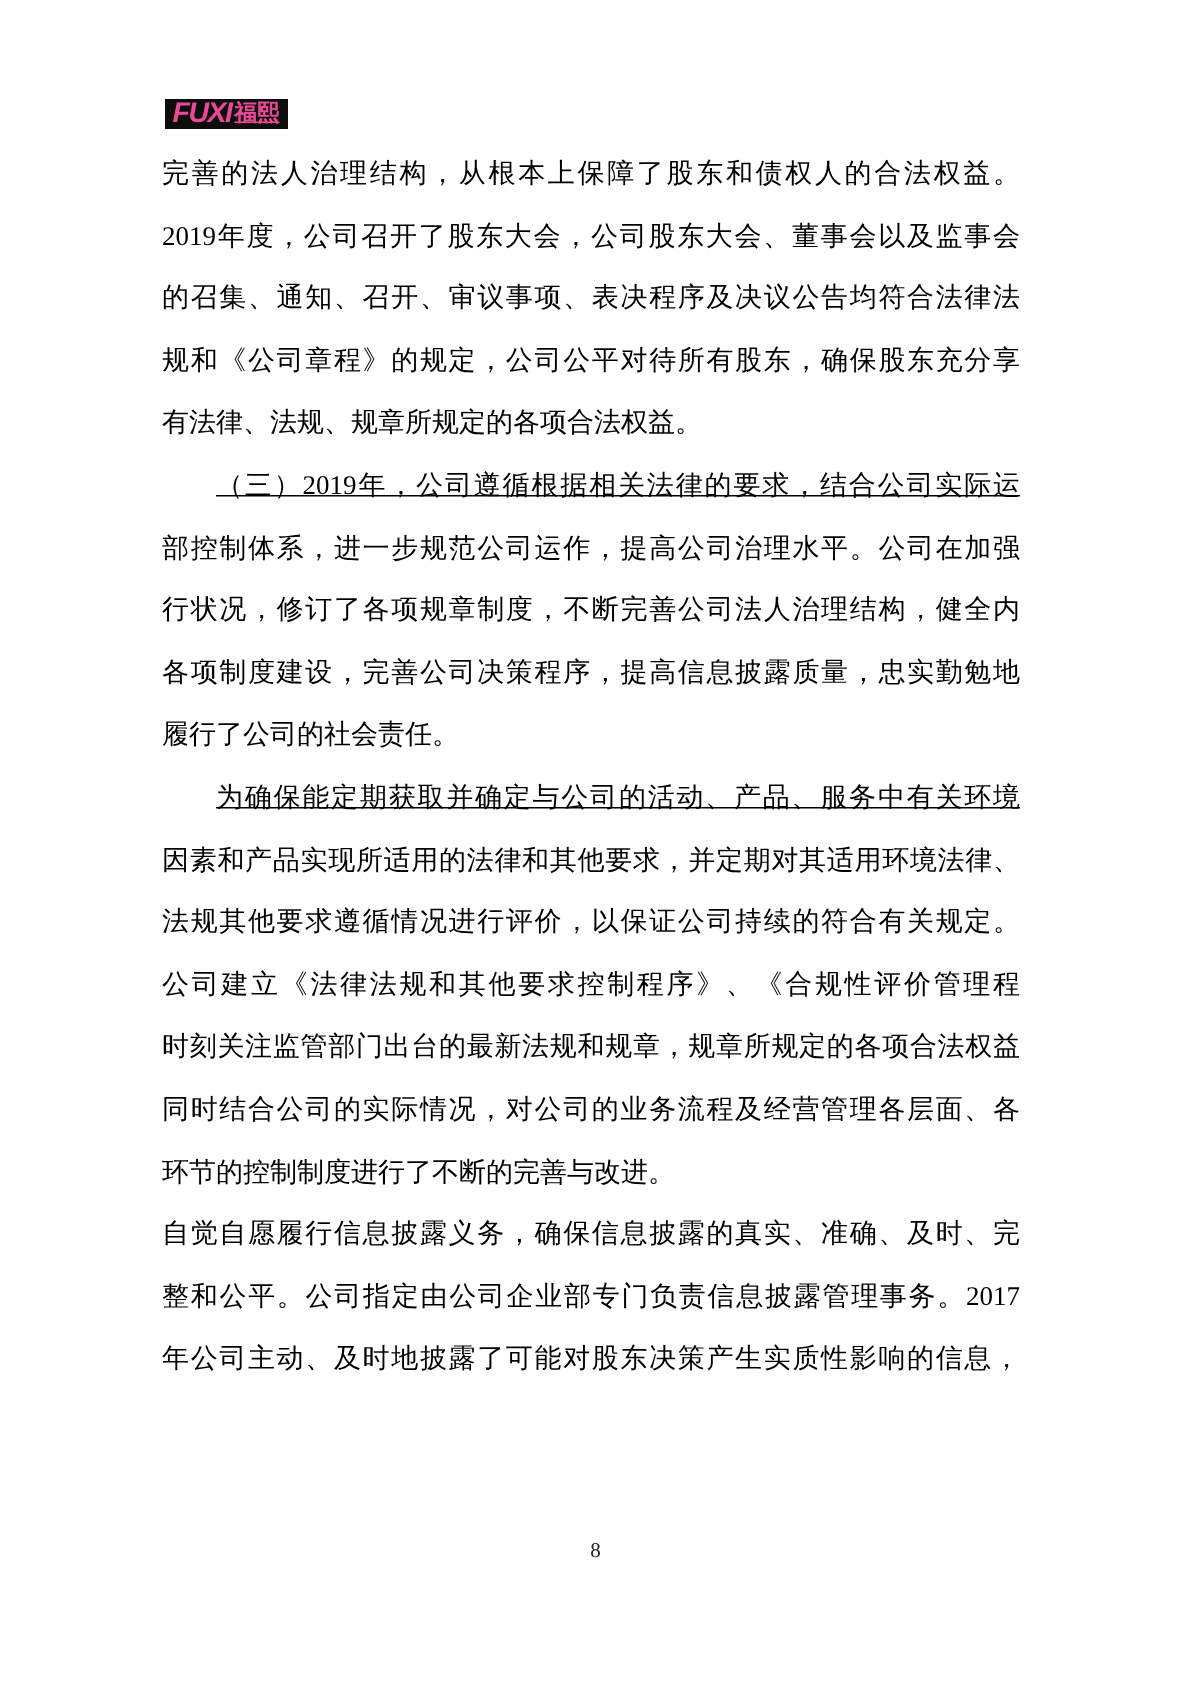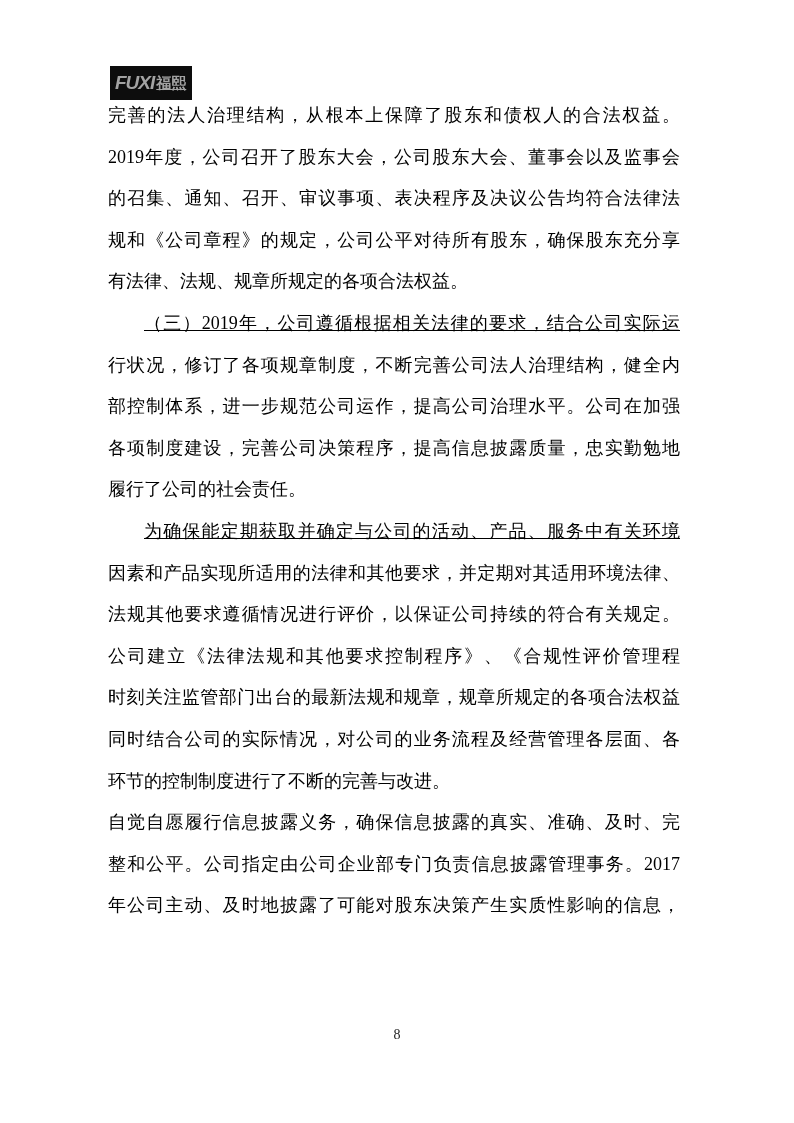--- a/index.html
+++ b/index.html
@@ -17,23 +17,23 @@
   .page {
     position: absolute;
     inset: 0;
     background: #ffffff;
   }
   
   .logo {
     position: absolute;
     left: 110px;
     top: 66px;
-    height: 34px;
+    height: 20px;
     background: #0d0d0d;
-    color: #a3a3a3;
+    color: #ec4899;
     display: flex;
     align-items: center;
     padding: 0 6px 2px 5px;
     box-sizing: border-box;
   }
   .logo-latin {
     font-family: "Liberation Sans", "DejaVu Sans", sans-serif;
     font-weight: bold;
     font-style: italic;
     font-size: 19px;
@@ -92,22 +92,22 @@
     <span class="logo-cjk">福熙</span>
   </div>
 
   <div class="content">
     <div class="ln">完善的法人治理结构，从根本上保障了股东和债权人的合法权益。</div>
     <div class="ln">2019年度，公司召开了股东大会，公司股东大会、董事会以及监事会</div>
     <div class="ln">的召集、通知、召开、审议事项、表决程序及决议公告均符合法律法</div>
     <div class="ln">规和《公司章程》的规定，公司公平对待所有股东，确保股东充分享</div>
     <div class="ln end">有法律、法规、规章所规定的各项合法权益。</div>
     <div class="ln ind">（三）2019年，公司遵循根据相关法律的要求，结合公司实际运</div>
+    <div class="ln">部控制体系，进一步规范公司运作，提高公司治理水平。公司在加强</div>
     <div class="ln">行状况，修订了各项规章制度，不断完善公司法人治理结构，健全内</div>
-    <div class="ln">部控制体系，进一步规范公司运作，提高公司治理水平。公司在加强</div>
     <div class="ln">各项制度建设，完善公司决策程序，提高信息披露质量，忠实勤勉地</div>
     <div class="ln end">履行了公司的社会责任。</div>
     <div class="ln ind">为确保能定期获取并确定与公司的活动、产品、服务中有关环境</div>
     <div class="ln">因素和产品实现所适用的法律和其他要求，并定期对其适用环境法律、</div>
     <div class="ln">法规其他要求遵循情况进行评价，以保证公司持续的符合有关规定。</div>
     <div class="ln">公司建立《法律法规和其他要求控制程序》、《合规性评价管理程序》，</div>
     <div class="ln">时刻关注监管部门出台的最新法规和规章，规章所规定的各项合法权益</div>
     <div class="ln">同时结合公司的实际情况，对公司的业务流程及经营管理各层面、各</div>
     <div class="ln end">环节的控制制度进行了不断的完善与改进。</div>
     <div class="ln">自觉自愿履行信息披露义务，确保信息披露的真实、准确、及时、完</div>

